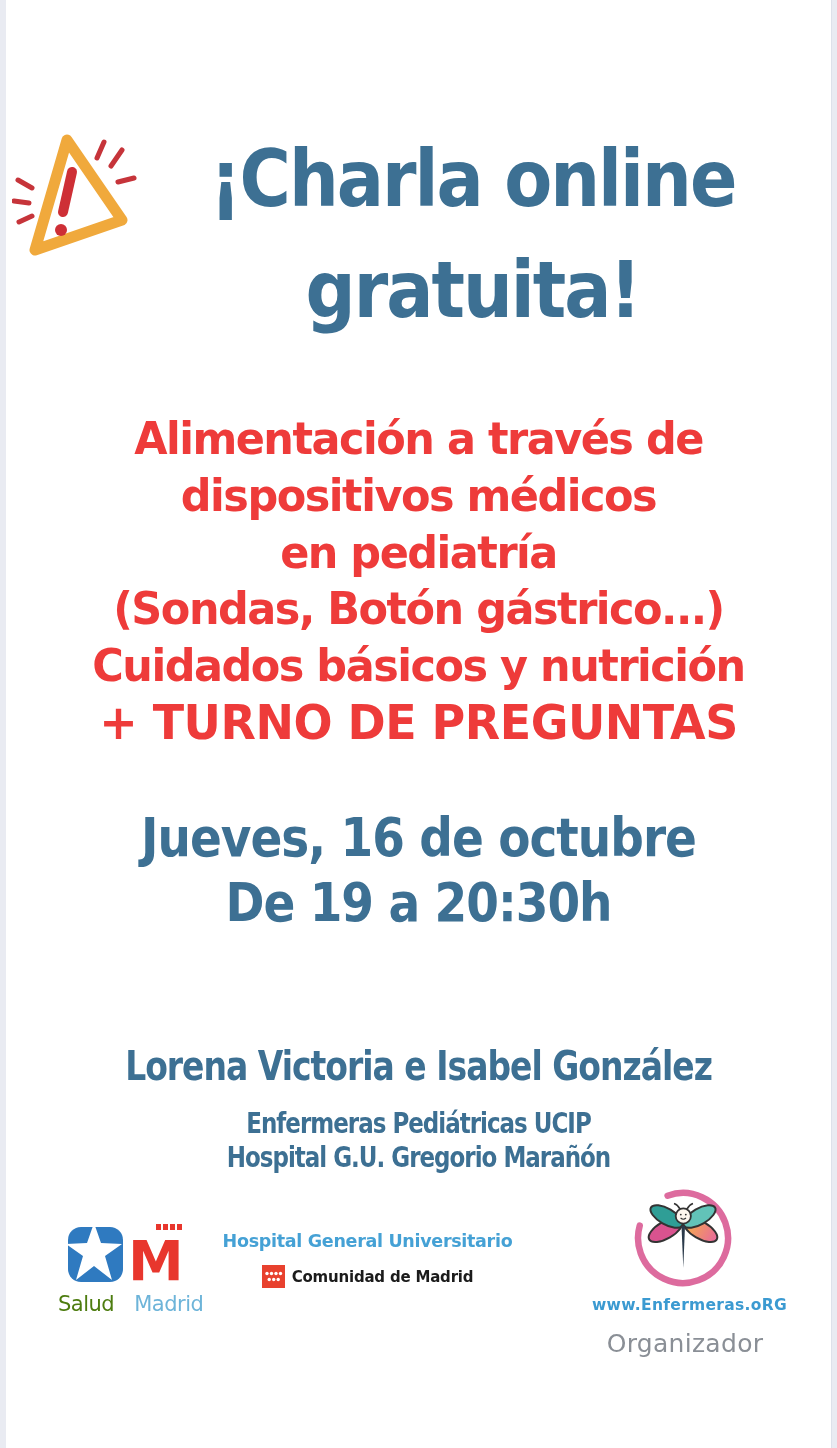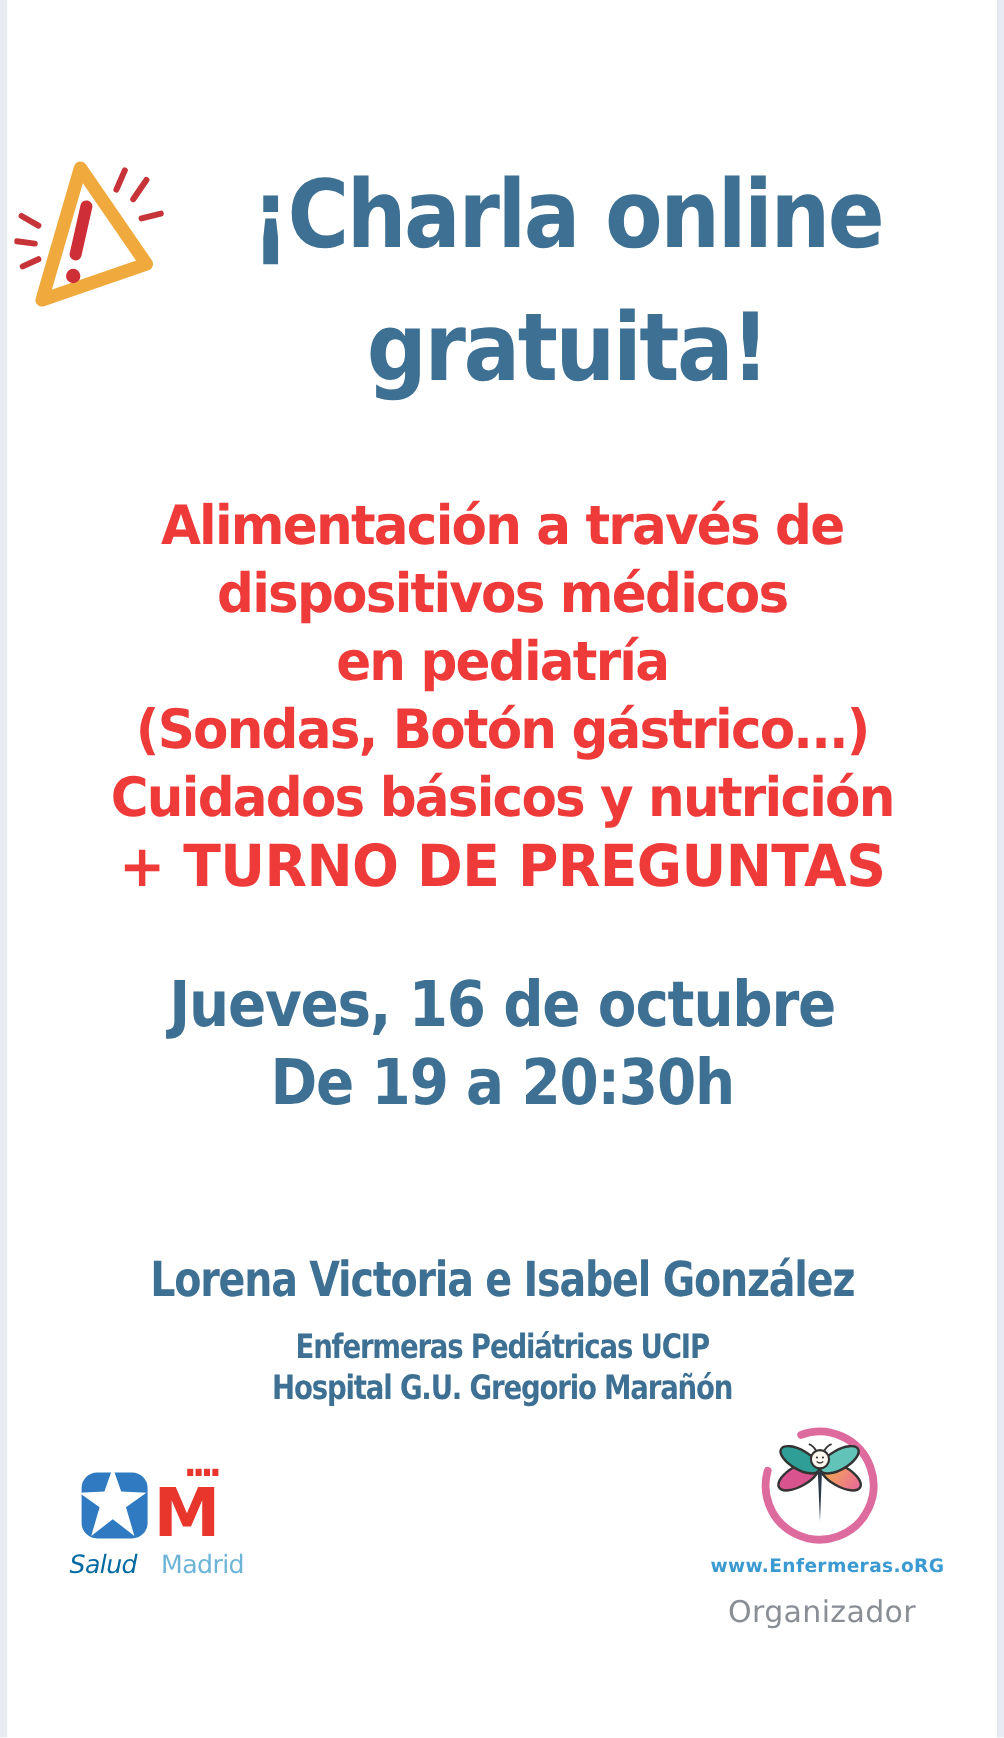--- a/index.html
+++ b/index.html
@@ -42,21 +42,21 @@
     color:#3d7093;font-weight:bold;letter-spacing:-1px;
     transform:scaleY(1.22);transform-origin:top center;
   }
   .speakers-names{font-size:33px;line-height:44px;}
   .speakers-role{font-size:23px;line-height:28px;margin-top:10px;}
   .speakers-hospital{font-size:23px;line-height:28px;}
 
   
   .salud-logo{position:absolute;left:58px;top:1222px;width:138px;text-align:center;}
   .salud-word{font-size:21px;letter-spacing:-0.5px;margin-top:2px;}
-  .salud-word .salud{color:#0369a1;font-style:italic;}
+  .salud-word .salud{color:#4d7c0f;}
   .salud-word .madrid{color:#6db4d9;padding-left:20px;}
 
   .hgugm{position:absolute;left:195px;top:1231px;width:345px;text-align:center;}
   .hosp-line{color:#45a1d5;font-weight:bold;font-size:17.5px;line-height:21px;letter-spacing:-0.3px;}
   .comunidad-row{margin-top:13px;display:flex;align-items:center;justify-content:center;gap:7px;}
   .comunidad-label{color:#1b1b1b;font-weight:bold;font-size:15px;letter-spacing:-0.2px;}
 
   .organizer{position:absolute;left:592px;top:1184px;width:186px;text-align:center;}
   .org-url{color:#3b9ad1;font-weight:bold;font-size:15.5px;letter-spacing:0.3px;margin-top:2px;}
   .org-label{color:#8a8f96;font-size:25px;margin-top:15px;letter-spacing:0.3px;}
@@ -117,20 +117,36 @@
       <rect x="97" y="2" width="5" height="6"></rect>
       <rect x="104" y="2" width="5" height="6"></rect>
       <rect x="111" y="2" width="5" height="6"></rect>
     </g>
     <text x="62" y="58" font-family="DejaVu Sans, sans-serif" font-size="56" font-weight="bold" fill="#e8362d">M</text>
   </svg>
   <div class="salud-word txt"><span class="salud">Salud</span><span class="madrid">Madrid</span></div>
 </div>
 
 <div class="hgugm">
+  <div class="hosp-line txt">Hospital General Universitario</div>
+  <div class="comunidad-row">
+    <svg width="23" height="23" viewBox="0 0 23 23">
+      <rect x="0" y="0" width="23" height="23" fill="#e8412e"></rect>
+      <g fill="#ffffff">
+        <circle cx="5" cy="8.5" r="1.7"></circle>
+          <circle cx="9.5" cy="8.5" r="1.7"></circle>
+          <circle cx="14" cy="8.5" r="1.7"></circle>
+          <circle cx="18.5" cy="8.5" r="1.7"></circle>
+        <circle cx="7.2" cy="14.5" r="1.7"></circle>
+          <circle cx="11.7" cy="14.5" r="1.7"></circle>
+          <circle cx="16.2" cy="14.5" r="1.7"></circle>
+      </g>
+    </svg>
+    <span class="comunidad-label txt">Comunidad de Madrid</span>
+  </div>
 </div>
 
 <div class="organizer">
   <svg width="106" height="106" viewBox="0 0 106 106">
     <defs>
       <linearGradient id="wingOrange" x1="0" y1="0" x2="1" y2="0">
         <stop offset="0" stop-color="#f6b43f"></stop>
           <stop offset="1" stop-color="#e8699d"></stop>
       </linearGradient>
     </defs>

